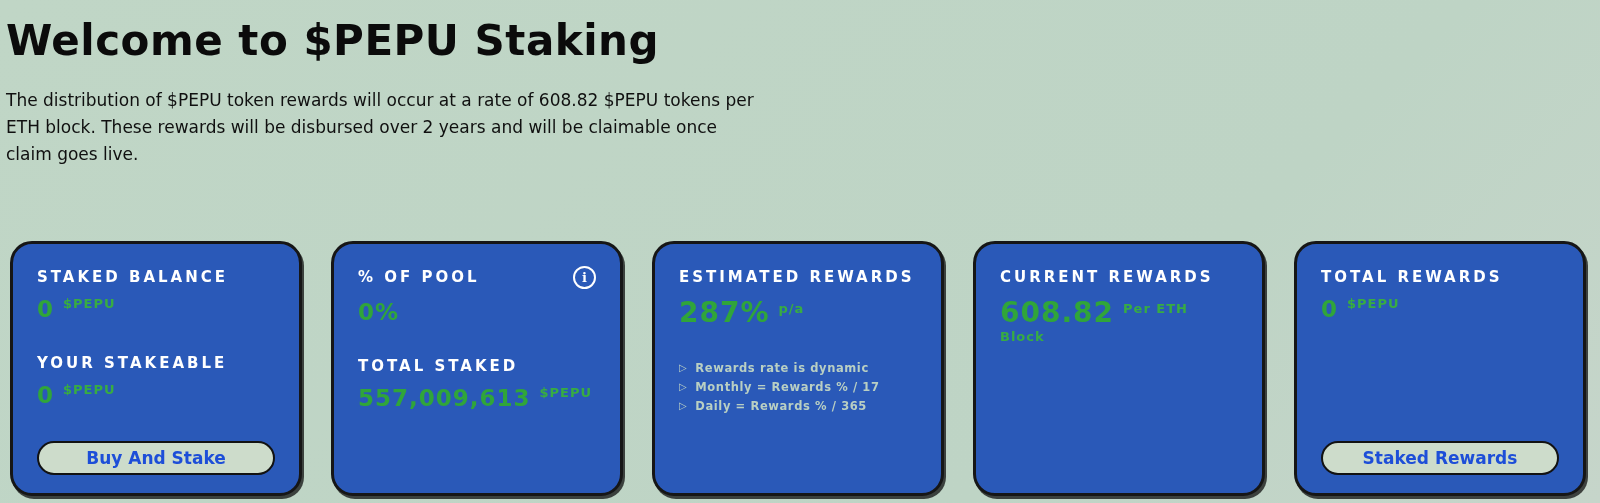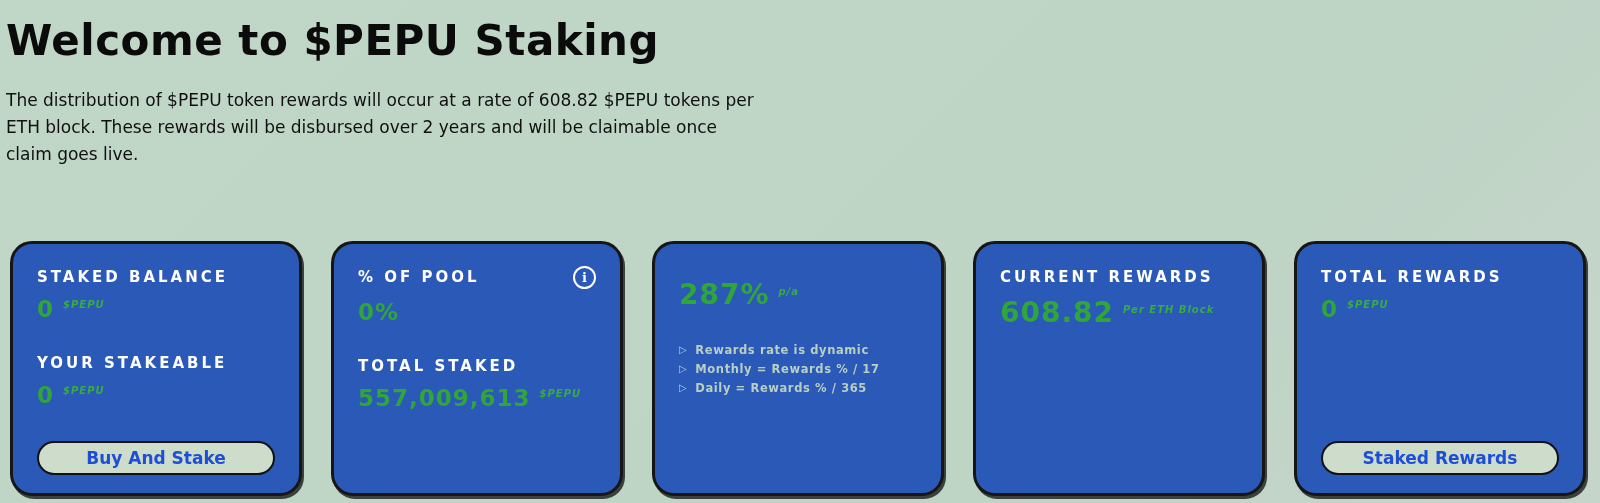--- a/index.html
+++ b/index.html
@@ -77,26 +77,25 @@
   }
   .card-head-row {
     display: flex;
     justify-content: space-between;
     align-items: flex-start;
   }
   .value-row { margin-top: 10px; color: #30a53a; font-weight: bold; }
   .value-num  { font-size: 23px; letter-spacing: 1px; }
   .value-num.big { font-size: 28px; }
   .value-unit {
-    font-size: 10px;
+    font-size: 13px;
     letter-spacing: 1px;
     vertical-align: 9px;
     margin-left: 9px;
     color: #38ac42;
-    font-style: italic;
   }
   .second-block { margin-top: 32px; }
 
   .info-icon {
     width: 23px; height: 23px;
     border: 2px solid #ffffff;
     border-radius: 50%;
     color: #ffffff;
     font-size: 13px;
     font-weight: bold;
@@ -172,20 +171,21 @@
       </div>
       <div class="second-block">
         <div class="card-label">TOTAL STAKED</div>
         <div class="value-row">
           <span class="value-num">557,009,613</span><span class="value-unit">$PEPU</span>
         </div>
       </div>
     </div>
 
     <div class="card">
+      <div class="card-label">ESTIMATED REWARDS</div>
       <div class="value-row">
         <span class="value-num big">287%</span><span class="value-unit">p/a</span>
       </div>
       <ul class="notes">
         <li>
           <span class="bullet-icon">▷</span>
           <span>Rewards rate is dynamic</span>
         </li>
         <li>
           <span class="bullet-icon">▷</span>

